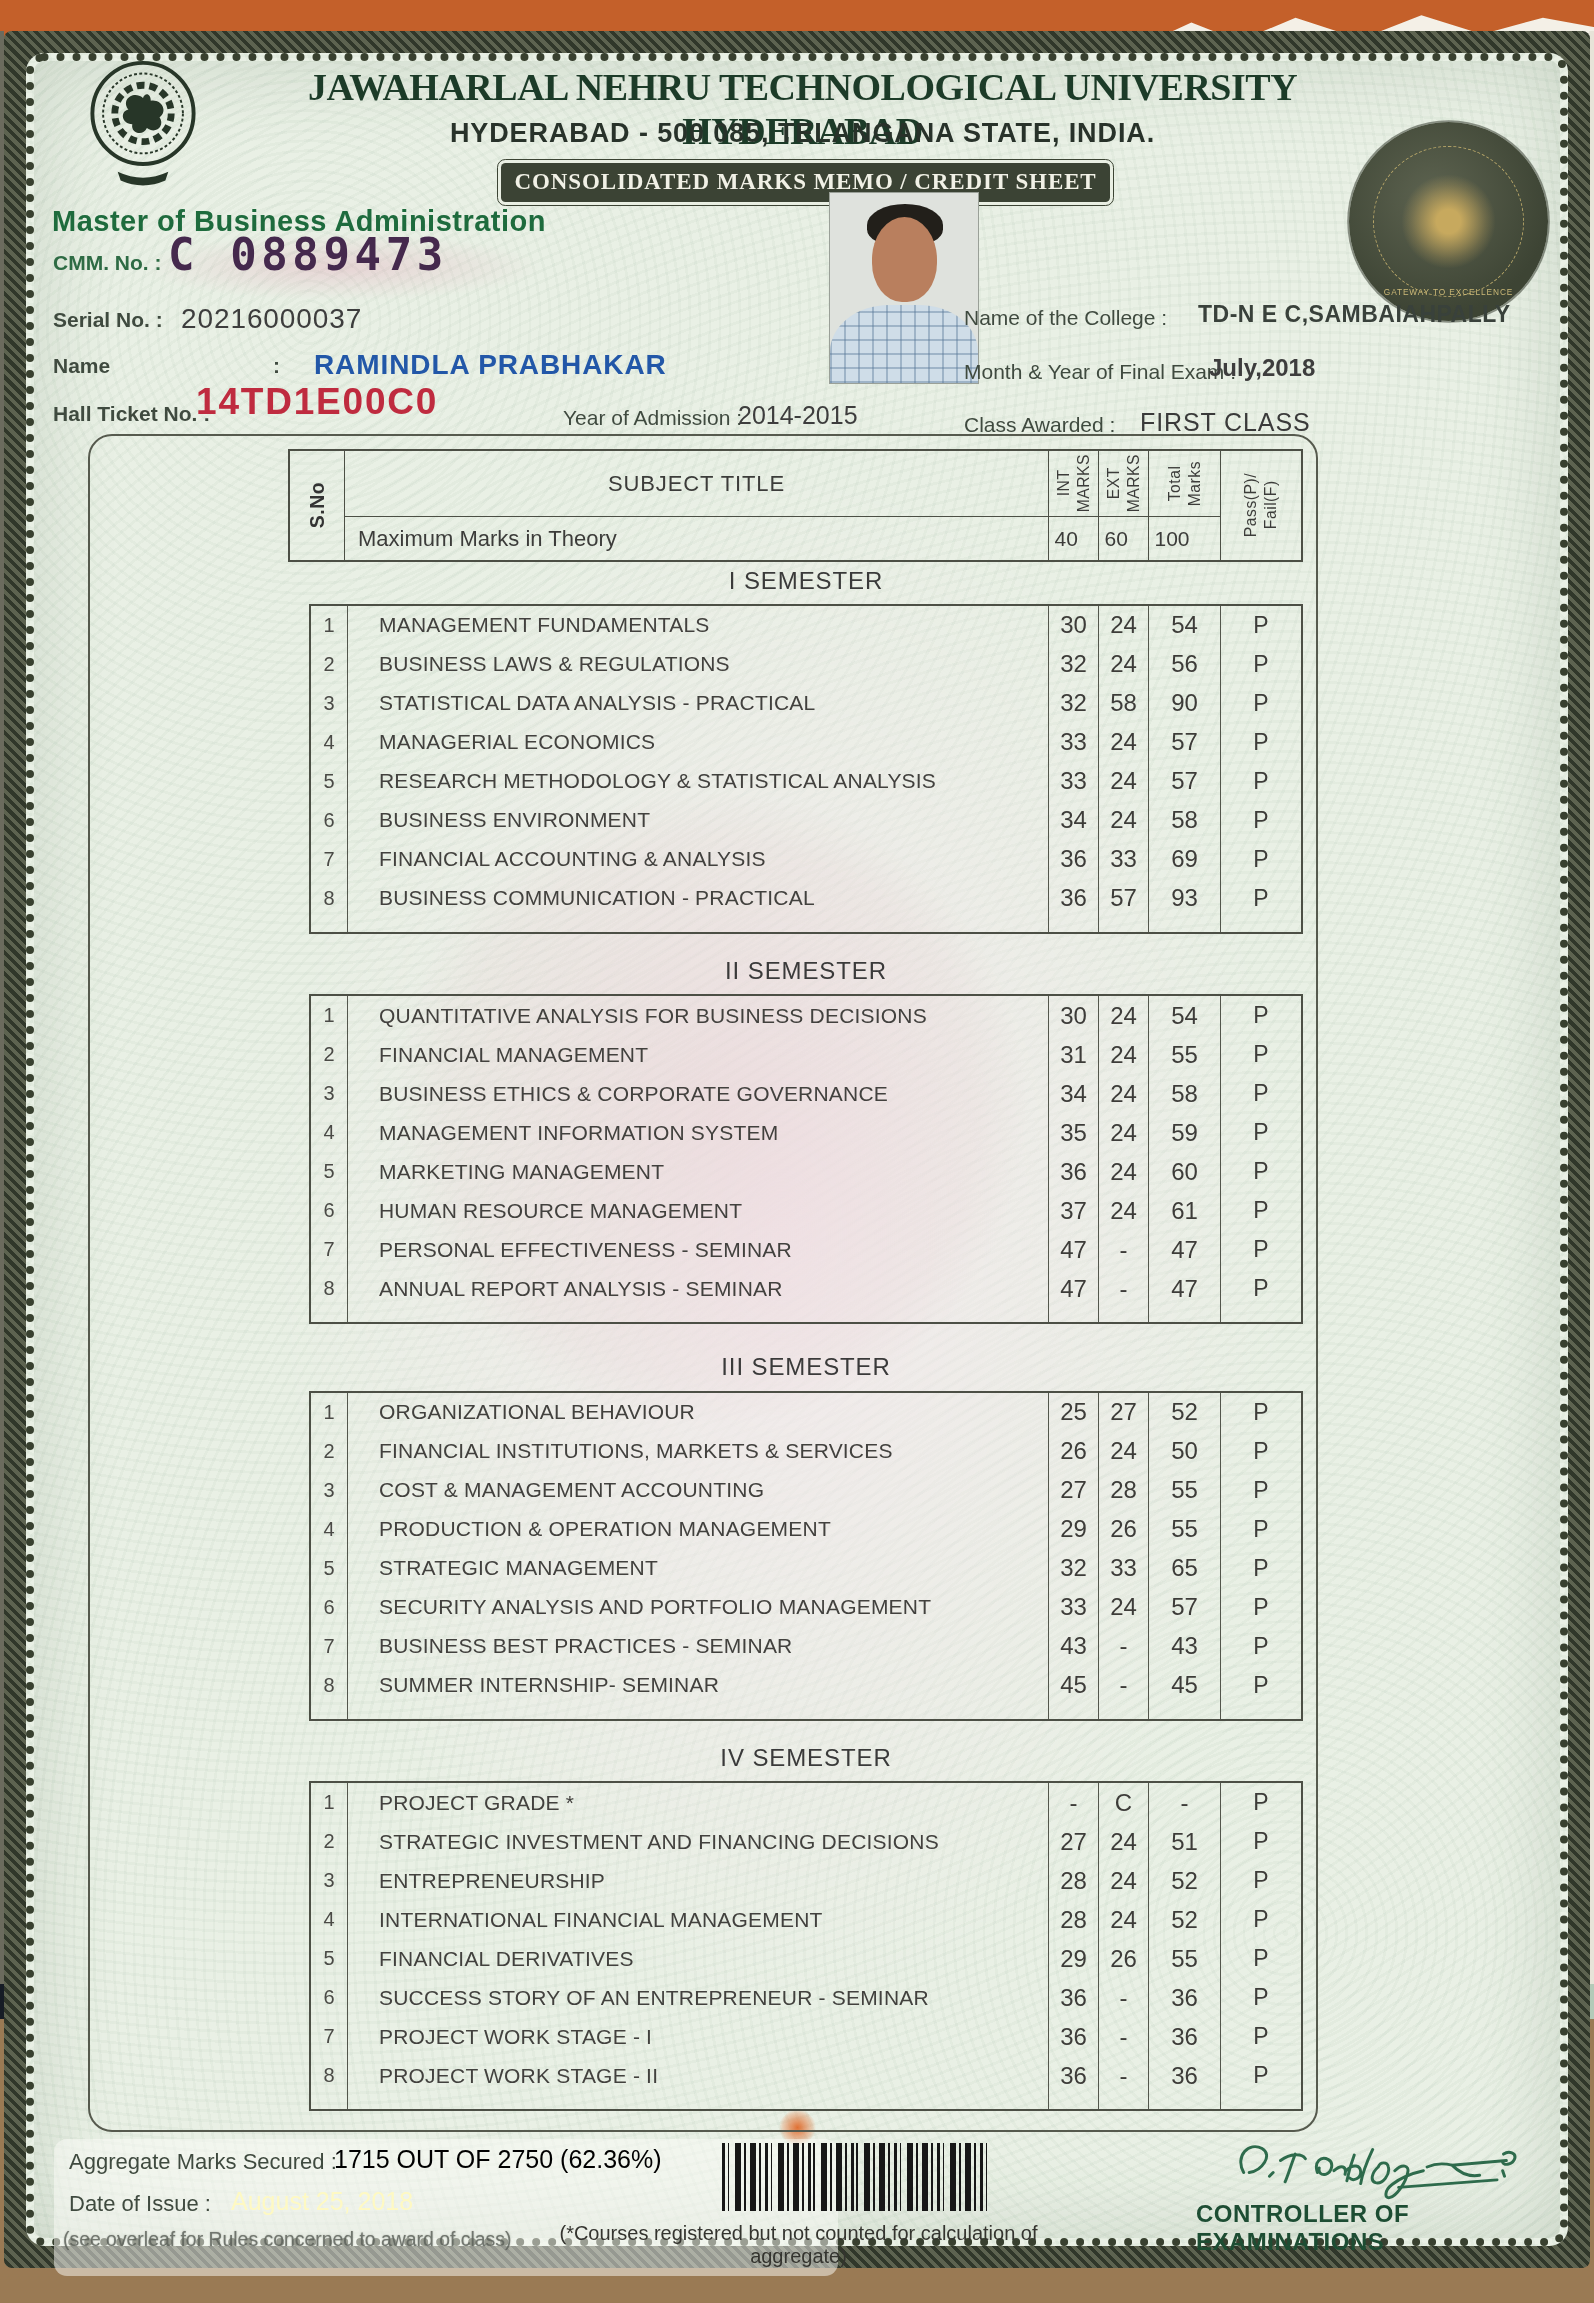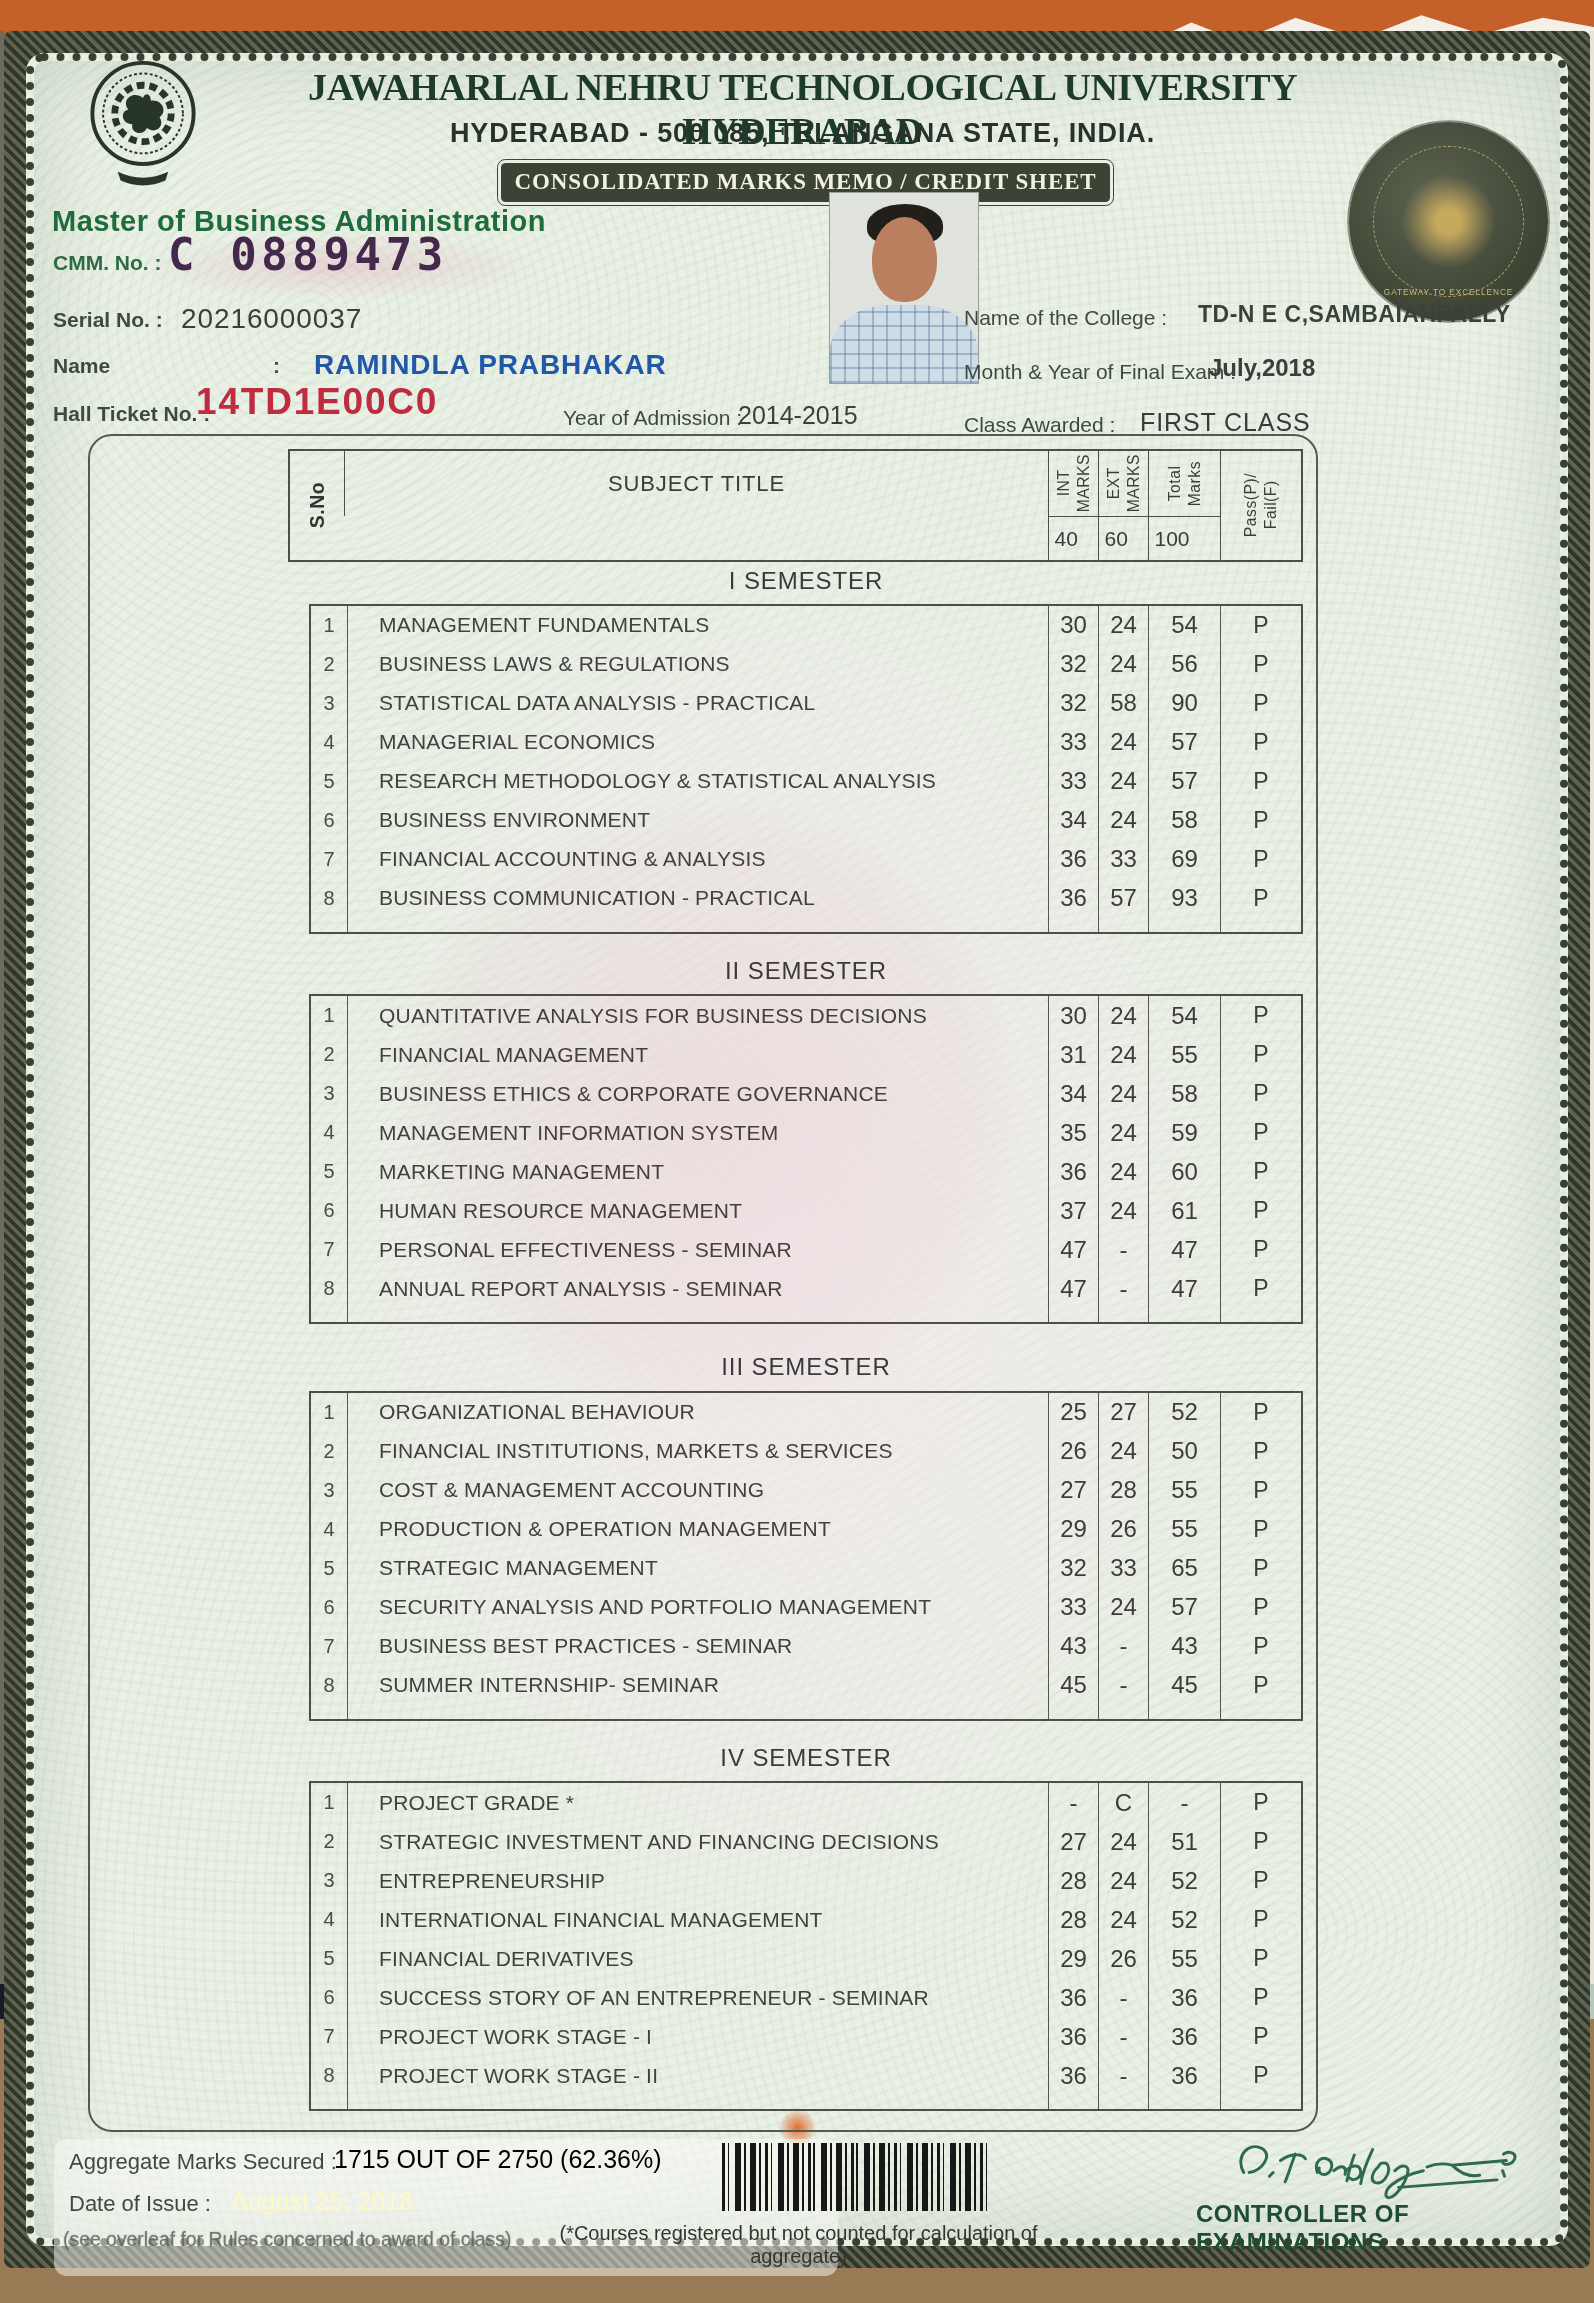--- a/index.html
+++ b/index.html
@@ -217,20 +217,21 @@
 MARKS</span>
       </div>
       <div class="hcell h-total line-l">
         <span class="vtext">Total
 Marks</span>
       </div>
       <div class="hcell h-pass line-l">
         <span class="vtext">Pass(P)/
 Fail(F)</span>
       </div>
+      <div class="hcell h-max line-l line-t">Maximum Marks in Theory</div>
       <div class="hcell h-40 maxv line-l line-t">40</div>
       <div class="hcell h-60 maxv line-l line-t">60</div>
       <div class="hcell h-100 maxv line-l line-t">100</div>
     </div>
 
     <div class="abs sem-flow">
         <div class="sem-section">
           <div class="sem-title">I SEMESTER</div>
           <div class="sem-box">
             <div class="srow">

